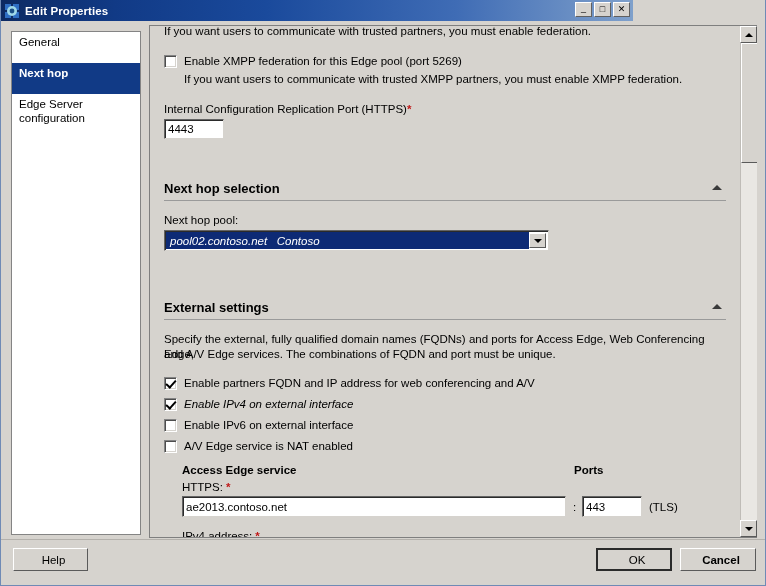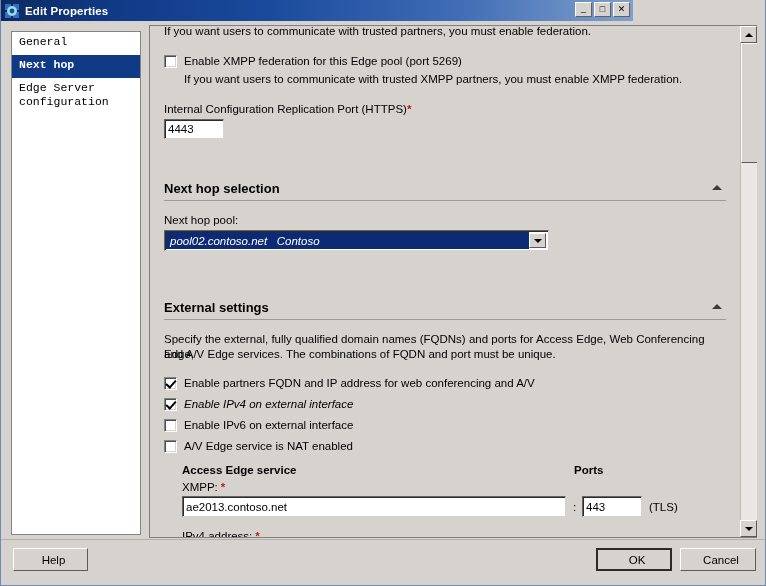--- a/index.html
+++ b/index.html
@@ -84,27 +84,26 @@
   #sidebar {
     position: absolute;
     left: 10px; top: 31px;
     width: 130px; height: 504px;
     background: #ffffff;
     border: 1px solid #848484;
     box-sizing: border-box;
     overflow: hidden;
   }
   .nav-item {
-    padding: 3px 2px 6px 7px;
+    padding: 3px 2px 14px 7px;
     font-size: 11.5px;
     line-height: 14px;
     color: #000;
     cursor: default;
     white-space: pre-line;
-    font-family: Liberation Mono, monospace;
   }
   .nav-item.selected {
     background: #113a86;
     color: #ffffff;
     font-weight: bold;
   }
 
   
   #content-panel {
     position: absolute;
@@ -319,21 +318,21 @@
     align-items: center;
     justify-content: center;
     cursor: default;
     padding-left: 6px;
   }
   .btn.default {
     border: 2px solid #2b2b2b;
   }
   #btn-help { left: 12px; top: 8px; width: 75px; }
   #btn-ok   { right: 93px; top: 8px; width: 76px; }
-  #btn-cancel { right: 9px; top: 8px; width: 76px; }
+  #btn-cancel { right: 9px; top: 8px; width: 76px; font-weight: bold; }
 
   .abs { position: absolute; }
   .bold { font-weight: bold; }
 </style>
 </head>
 <body>
 
 <div id="window">
 
   <div id="titlebar">
@@ -419,21 +418,21 @@
       </div>
       <div class="abs chk-row" style="left:14px; top:413px; width:520px;">
         <span class="checkbox"></span>
         <span class="row-text">A/V Edge service is NAT enabled</span>
       </div>
 
       <div class="abs row-text bold" style="left:32px; top:437px;">Access Edge service</div>
       <div class="abs row-text bold" style="left:424px; top:437px;">Ports</div>
 
       <div class="abs row-text" style="left:32px; top:454px;">
-        <span>XMPP:</span><span class="req" style="margin-left:3px;">*</span>
+        <span>HTTPS:</span><span class="req" style="margin-left:3px;">*</span>
       </div>
 
       <div class="abs txtbox" style="left:32px; top:470px; width:384px; height:21px;">
         <span>ae2013.contoso.net</span>
       </div>
       <div class="abs row-text" style="left:423px; top:474px;">:</div>
       <div class="abs txtbox" style="left:432px; top:470px; width:60px; height:21px;">
         <span>443</span>
       </div>
       <div class="abs row-text" style="left:499px; top:474px;">(TLS)</div>

